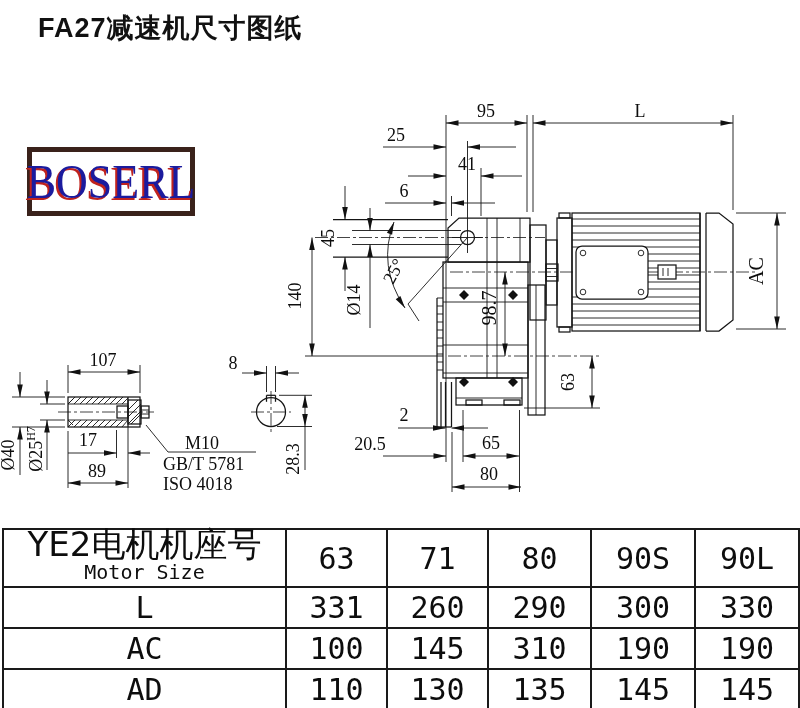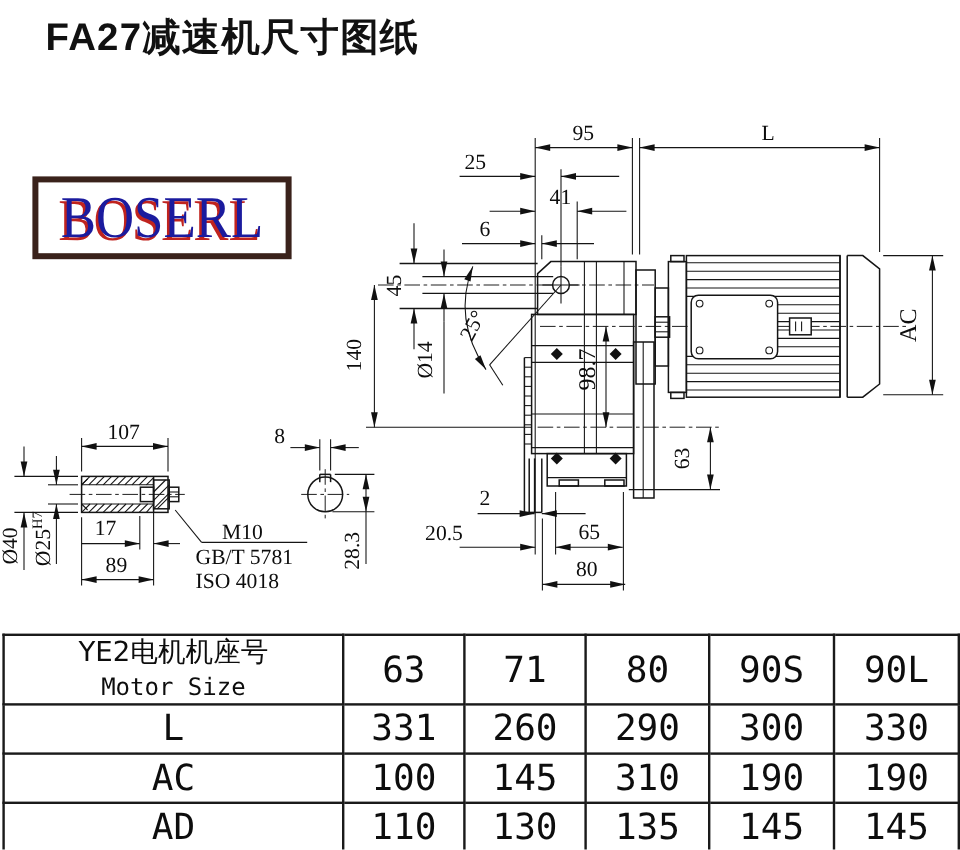--- a/index.html
+++ b/index.html
@@ -1,36 +1,36 @@
 <!DOCTYPE html>
 <html><head>
 <meta charset="utf-8">
 <style>
   html,body{margin:0;padding:0;background:#fff;}
   body{width:800px;height:708px;position:relative;overflow:hidden;
        font-family:"Liberation Sans","DejaVu Sans",sans-serif;color:#111;}
-  .page-title{position:absolute;left:38px;top:10px;font-size:32px;font-weight:bold;
+  .page-title{position:absolute;left:38px;top:10px;font-size:27px;font-weight:bold;
        letter-spacing:1px;font-family:"Liberation Sans","DejaVu Sans",sans-serif;white-space:nowrap;}
-  .logo-box{position:absolute;left:27px;top:147px;width:216px;height:69px;box-sizing:border-box;
+  .logo-box{position:absolute;left:27px;top:147px;width:168px;height:69px;box-sizing:border-box;
        border:5px solid #3a221b;background:#fff;display:flex;align-items:center;justify-content:center;}
   .logo-text{font-family:"Liberation Serif","DejaVu Serif",serif;font-size:44px;color:#1b1b9e;
        transform:scaleY(1.12);letter-spacing:0px;text-shadow:-2px 2px 0 #c0231e;line-height:1;}
   svg#drawing{position:absolute;left:0;top:0;}
   svg text{font-family:"Liberation Serif","DejaVu Serif",serif;font-size:18px;fill:#0d0d0d;}
   svg text.big{font-size:20px;}
   .ln{stroke:#151515;stroke-width:1.25;fill:none;}
   .tn{stroke:#151515;stroke-width:0.9;fill:none;}
   .cl{stroke:#151515;stroke-width:0.8;fill:none;stroke-dasharray:13 3 3 3;}
   .wfill{fill:#fff;stroke:#151515;stroke-width:1.25;}
   .spec-table{position:absolute;left:2px;top:528px;width:796px;border-collapse:collapse;table-layout:fixed;}
   .spec-table td{border:2px solid #1a1a1a;text-align:center;vertical-align:middle;padding:0;
        font-family:"DejaVu Sans Mono","Liberation Mono",monospace;font-size:30px;color:#0d0d0d;}
   .spec-table tr.hdr td{height:56px;}
   .spec-table tr.datarow td{height:39px;}
-  .hdr-cn{font-size:23px;line-height:28px;font-family:"DejaVu Sans","Liberation Sans",sans-serif;text-align:center;}
+  .hdr-cn{font-size:34px;line-height:28px;font-family:"DejaVu Sans","Liberation Sans",sans-serif;text-align:center;}
   .hdr-en{font-size:20px;line-height:28px;}
 </style>
 </head>
 <body>
 
 <div class="page-title">FA27减速机尺寸图纸</div>
 
 <div class="logo-box">
   <span class="logo-text">BOSERL</span>
 </div>

